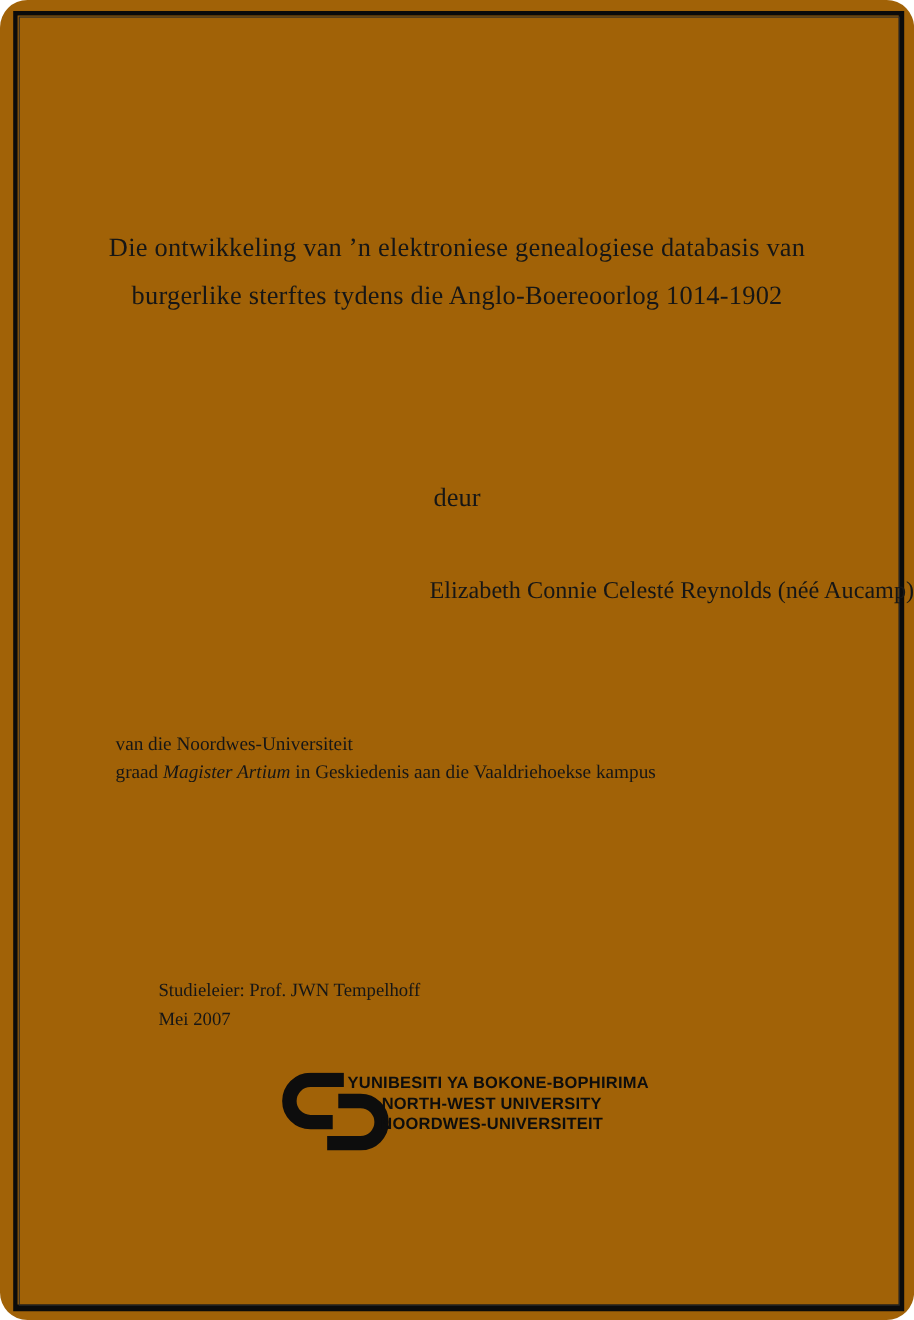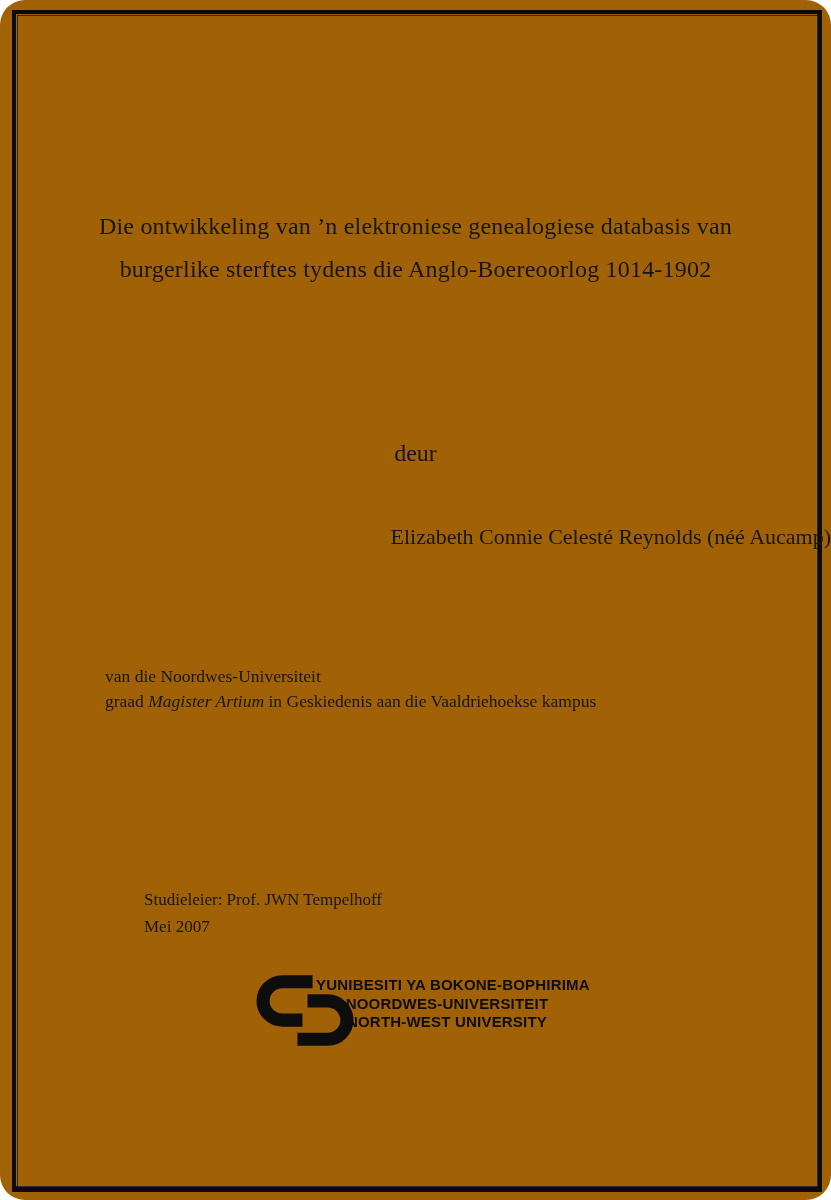--- a/index.html
+++ b/index.html
@@ -88,18 +88,18 @@
 
   <div class="logo">
     <svg class="logo-mark" viewBox="0 0 97 70" xmlns="http://www.w3.org/2000/svg" aria-hidden="true">
       <g fill="none" stroke="#0d0d0d" stroke-width="13" stroke-linecap="butt">
         <path d="M 56,6.5 H 26 A 19 19 0 0 0 26,44.5 H 46"></path>
         <path d="M 41,63.5 H 71 A 19 19 0 0 0 71,25.5 H 51"></path>
       </g>
     </svg>
     <div class="logo-text">
       <div>YUNIBESITI YA BOKONE-BOPHIRIMA</div>
+      <div>NORTH-WEST UNIVERSITY</div>
       <div>NOORDWES-UNIVERSITEIT</div>
-      <div>NORTH-WEST UNIVERSITY</div>
     </div>
   </div>
 
 </div>
 
 </body></html>

